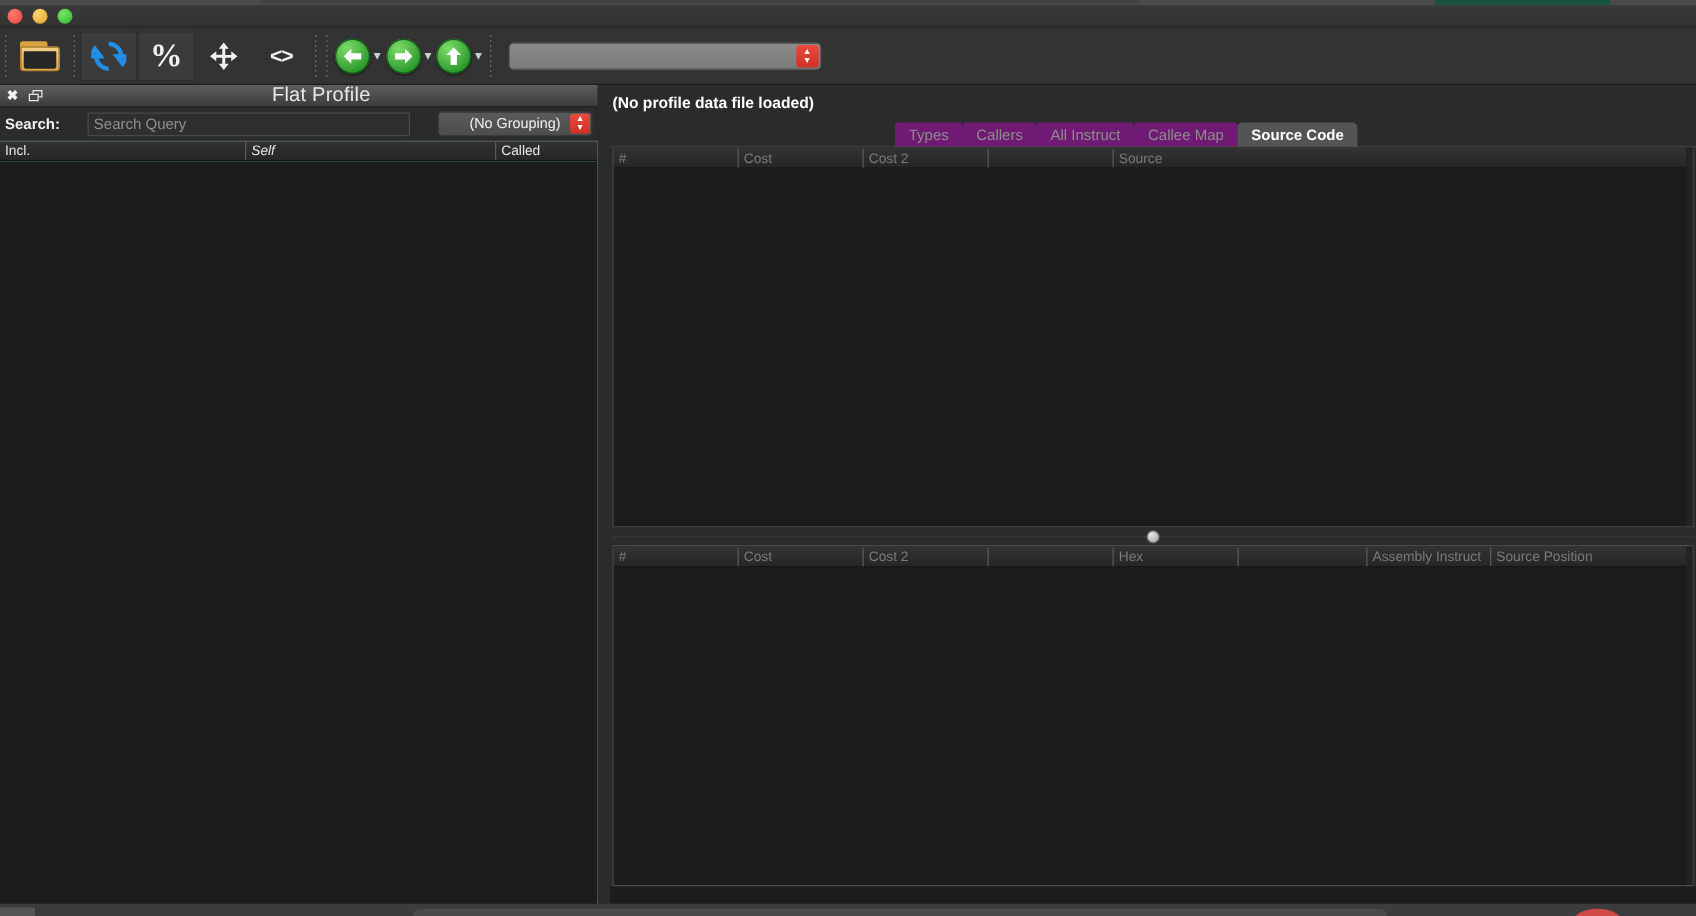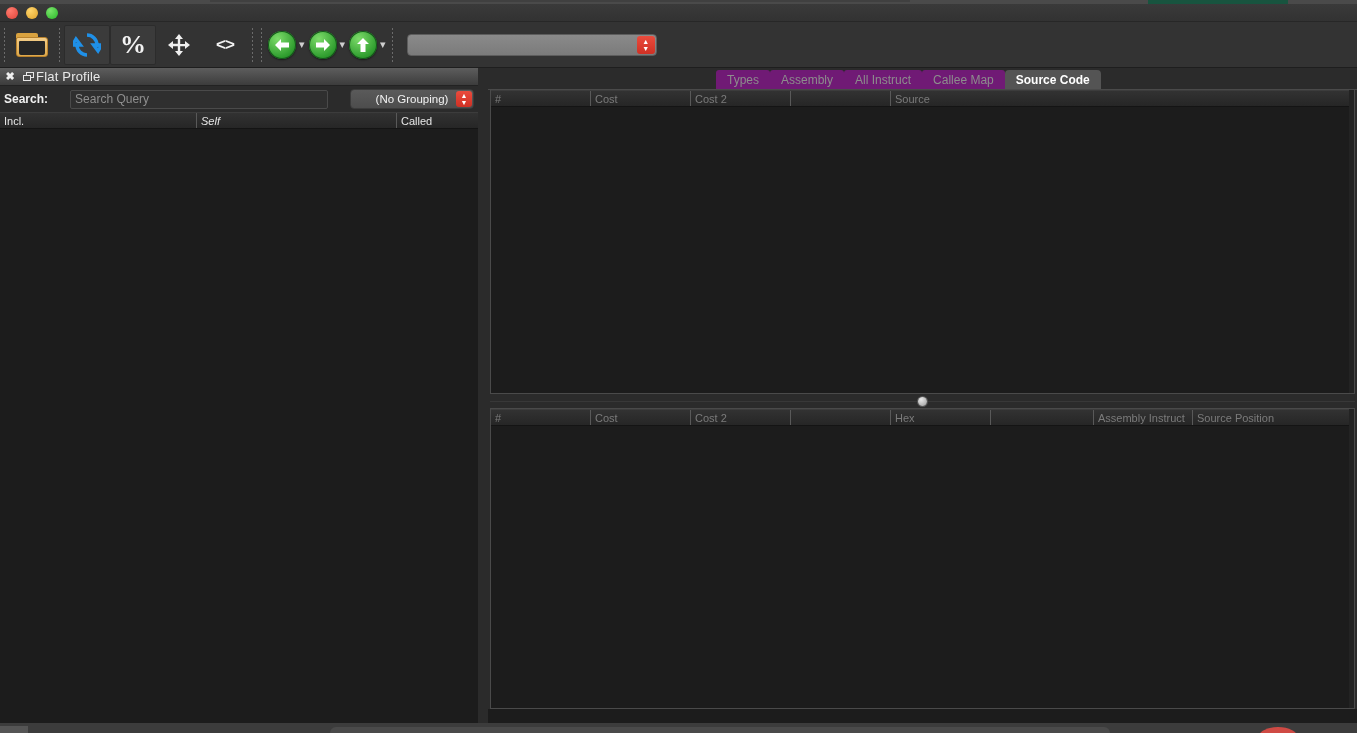--- a/index.html
+++ b/index.html
@@ -129,22 +129,22 @@
     display: flex; flex-direction: column;
     flex: 0 0 auto;
   }
   #dock-titlebar {
     position: relative; height: 18px; width: 100%;
     background: linear-gradient(#5d5d5d, #3c3c3c);
     border-bottom: 1px solid #222;
     display: flex; align-items: center;
   }
   #dock-titlebar .dock-title {
-    position: absolute; left: 0; right: 0; 
-    color: #e8e8e8; font-size: 13px; letter-spacing: .2px; margin-left: 36px;
+    position: absolute; left: 0; right: 0; text-align: center;
+    color: #e8e8e8; font-size: 16px; letter-spacing: .2px; margin-left: 36px;
   }
   .dock-btn {
     position: relative; z-index: 2; width: 16px; height: 16px;
     display: flex; align-items: center; justify-content: center;
     color: #f0f0f0; font-size: 11px; font-weight: 700; margin-left: 2px;
   }
   .ico-undock {
     position: relative; width: 11px; height: 10px;
   }
   .ico-undock .r1 { position: absolute; left: 3px; top: 0; width: 8px; height: 6px; border: 1px solid #e8e8e8; }
@@ -415,28 +415,29 @@
             </div>
           </div>
         <div class="tbl-body"></div>
       </div>
     </div>
 
     <div id="vsplit"></div>
 
     <div id="right-side">
 
+      <div id="status-line">(No profile data file loaded)</div>
 
       <div id="tabstrip">
         <div id="tabs-holder" style="display:flex;align-items:flex-end;">
             <div class="tab">
               <span>Types</span>
             </div>
             <div class="tab">
-              <span>Assembly</span>
+              <span>Callers</span>
             </div>
             <div class="tab">
               <span>All Instruct</span>
             </div>
             <div class="tab">
               <span>Callee Map</span>
             </div>
             <div class="tab active">
               <span>Source Code</span>
             </div>

